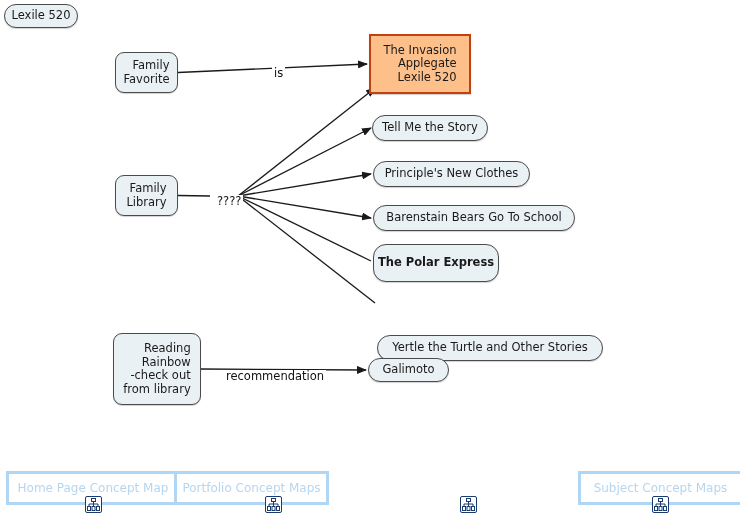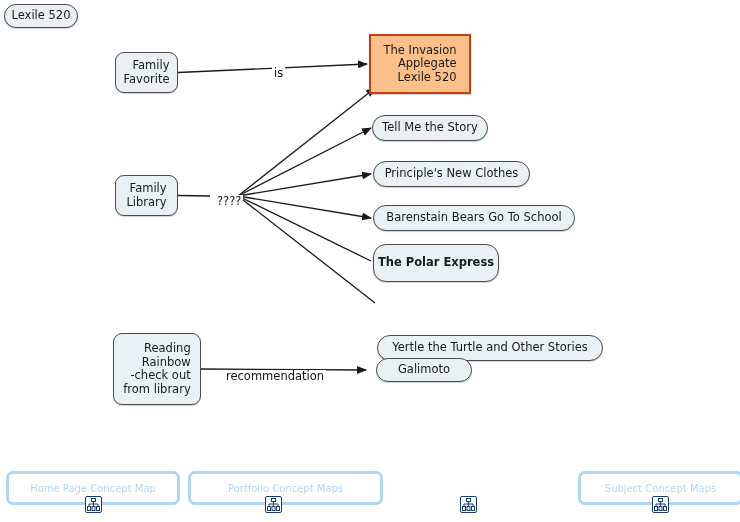--- a/index.html
+++ b/index.html
@@ -74,23 +74,23 @@
     width: 740px;
     height: 57px;
   }
   .nav-button {
     position: absolute;
     box-sizing: border-box;
     top: 6px;
     height: 34px;
     background: #ffffff;
     border: 3px solid #b0d6f6;
-    border-radius: 7px;
+    border-radius: 0;
     color: #b6d6f0;
-    font-size: 10px;
+    font-size: 12px;
     display: flex;
     align-items: center;
     justify-content: center;
     white-space: nowrap;
   }
   .nav-icon {
     position: absolute;
     top: 31px;
     width: 17px;
     height: 17px;
@@ -139,21 +139,21 @@
 Lexile 520</div>
         <div class="node pill" style="left: 372px; top: 115px; width: 116px; height: 26px;">Tell Me the Story</div>
         <div class="node pill" style="left: 373px; top: 161px; width: 157px; height: 26px;">Principle's New Clothes</div>
         <div class="node pill" style="left: 373px; top: 205px; width: 202px; height: 26px;">Barenstain Bears Go To School</div>
         <div class="node pill" style="left: 373px; top: 244px; width: 126px; height: 38px; font-weight: bold;">The Polar Express</div>
         <div class="node pill" style="left: 377px; top: 290px; width: 226px; height: 26px; margin-top: 45px;">Yertle the Turtle and Other Stories</div>
         <div class="node" style="left: 113px; top: 333px; width: 88px; height: 72px;">Reading
 Rainbow
 -check out
 from library</div>
-        <div class="node pill" style="left: 368px; top: 358px; width: 96px; height: 24px; margin-left: 8px;">Galimoto</div>
+        <div class="node pill" style="left: 368px; top: 358px; width: 81px; height: 24px;">Galimoto</div>
       </div>
     <div id="labels-group">
         <div class="edge-label" style="left: 272px; top: 60px;">is</div>
         <div class="edge-label" style="left: 215px; top: 188px;">????</div>
         <div class="edge-label" style="left: 224px; top: 363px;">recommendation</div>
       </div>
   </div>
 
   <div id="nav-bar">
       <div class="nav-button" style="left: 6px; width: 174px;">
@@ -165,21 +165,21 @@
           <line x1="6.5" y1="3.5" x2="6.5" y2="6" stroke="#1a3b6e"></line>
           <line x1="2" y1="6" x2="11" y2="6" stroke="#1a3b6e"></line>
           <line x1="2" y1="6" x2="2" y2="8.5" stroke="#1a3b6e"></line>
           <line x1="6.5" y1="6" x2="6.5" y2="8.5" stroke="#1a3b6e"></line>
           <line x1="11" y1="6" x2="11" y2="8.5" stroke="#1a3b6e"></line>
           <rect x="0.5" y="8.5" width="3" height="4" fill="#ffffff" stroke="#1a3b6e"></rect>
           <rect x="5" y="8.5" width="3" height="4" fill="#ffffff" stroke="#1a3b6e"></rect>
           <rect x="9.5" y="8.5" width="3" height="4" fill="#ffffff" stroke="#1a3b6e"></rect>
         </svg>
       </div>
-      <div class="nav-button" style="left: 188px; width: 195px;">
+      <div class="nav-button" style="left: 174px; width: 155px;">
         <span>Portfolio Concept Maps</span>
       </div>
       <div class="nav-icon" style="left: 265px;">
         <svg width="13" height="13" viewBox="0 0 13 13">
           <rect x="4.5" y="0.5" width="4" height="3" fill="#ffffff" stroke="#1a3b6e"></rect>
           <line x1="6.5" y1="3.5" x2="6.5" y2="6" stroke="#1a3b6e"></line>
           <line x1="2" y1="6" x2="11" y2="6" stroke="#1a3b6e"></line>
           <line x1="2" y1="6" x2="2" y2="8.5" stroke="#1a3b6e"></line>
           <line x1="6.5" y1="6" x2="6.5" y2="8.5" stroke="#1a3b6e"></line>
           <line x1="11" y1="6" x2="11" y2="8.5" stroke="#1a3b6e"></line>

